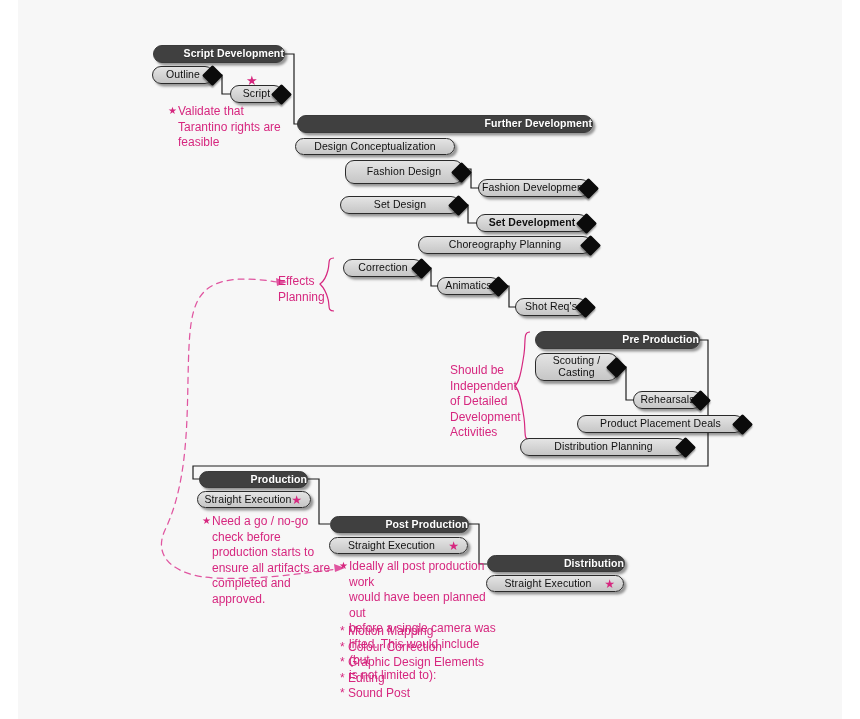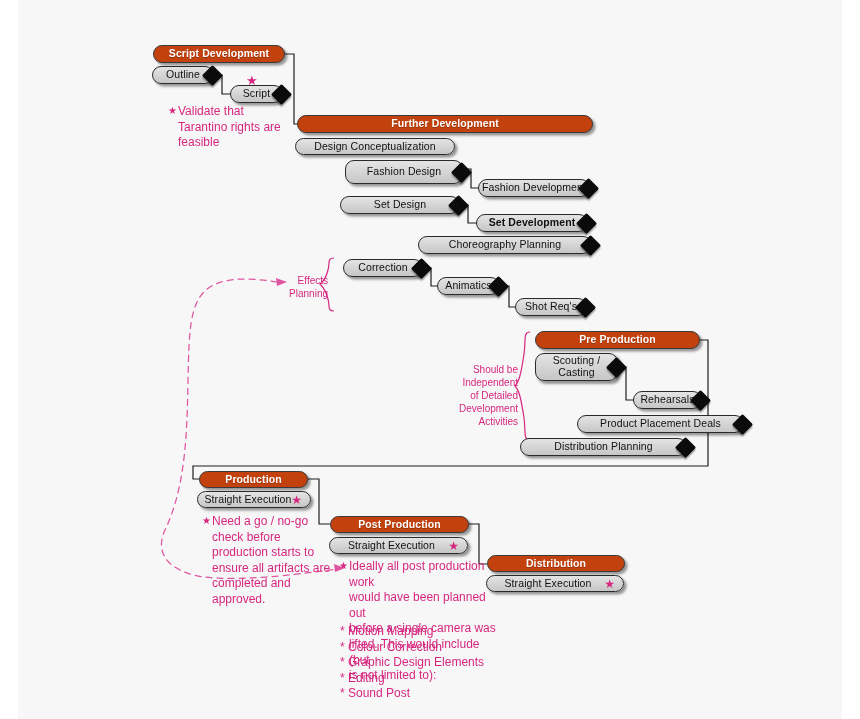--- a/index.html
+++ b/index.html
@@ -48,25 +48,26 @@
     justify-content: center;
     font-size: 10.5px;
     line-height: 1.12;
     letter-spacing: .1px;
     text-align: center;
     z-index: 20;
     box-shadow: 2.5px 2.5px 2.5px rgba(0,0,0,.40);
     white-space: pre-line;
   }
   .node.header {
-    background: #c2410c;
+    background: #404040;
     color: #ffffff;
     font-weight: bold;
     border-color: #3a3a3a;
     text-shadow: 0 1px 0 rgba(0,0,0,.25);
+    justify-content: flex-end;
   }
   .node.task {
     background: linear-gradient(#e4e4e4, #c6c6c6);
     color: #101010;
     border-color: #2a2a2a;
   }
   
   .node.diamond::after {
     content: "";
     position: absolute;
@@ -114,23 +115,23 @@
     content: "\2605";
     position: absolute;
     left: 0;
     top: 0px;
     font-size: 10px;
   }
 
   .grouplabel {
     position: absolute;
     color: #d6277f;
-    font-size: 10px;
+    font-size: 12px;
     line-height: 1.3;
-    text-align: right;
+    text-align: left;
     z-index: 25;
     white-space: pre-line;
   }
 </style>
 </head>
 <body>
 
 <div id="canvas">
 
   <div class="gutter left"></div>

